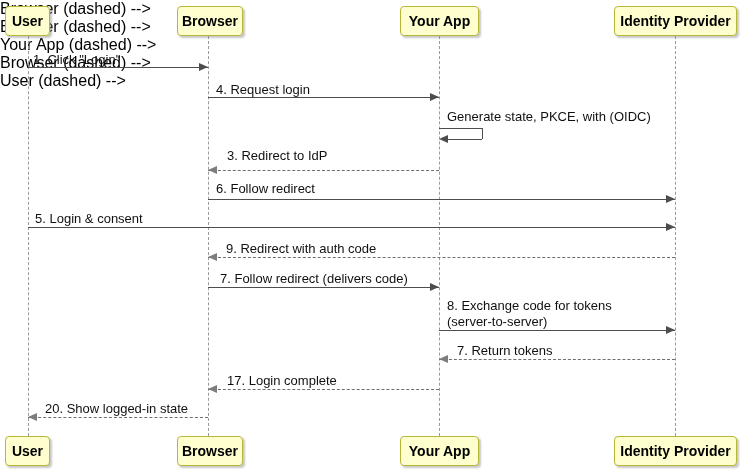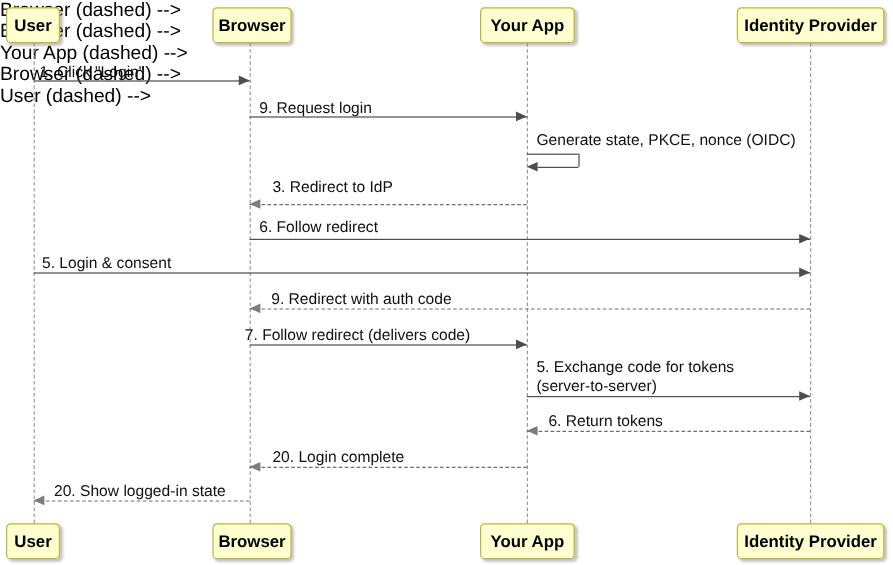--- a/index.html
+++ b/index.html
@@ -51,28 +51,28 @@
 
   
   <div>
     <span class="lbl" style="left:33px;top:52px">1. Click "Login"</span>
     <div class="line" style="left:28px;top:67px;width:180px"></div>
     <div class="head hr" style="left:199px;top:63px"></div>
   </div>
 
   
   <div>
-    <span class="lbl" style="left:216px;top:82px">9. Request login</span>
+    <span class="lbl" style="left:216px;top:82px">4. Request login</span>
     <div class="line" style="left:208px;top:97px;width:231px"></div>
     <div class="head hr" style="left:430px;top:93px"></div>
   </div>
 
   
   <div>
-    <span class="lbl" style="left:447px;top:109px">Generate state, PKCE, nonce (OIDC)</span>
+    <span class="lbl" style="left:447px;top:109px">Generate state, PKCE, with (OIDC)</span>
     <div class="line" style="left:439px;top:128px;width:43px"></div>
     <div class="vline" style="left:482px;top:128px;height:11px"></div>
     <div class="line" style="left:448px;top:139px;width:34px"></div>
     <div class="head hl" style="left:439px;top:135px"></div>
   </div>
 
    Browser (dashed) --&gt;
   <div>
     <span class="lbl" style="left:227px;top:148px">3. Redirect to IdP</span>
     <div class="line dot" style="left:208px;top:170px;width:231px"></div>
@@ -95,43 +95,43 @@
 
    Browser (dashed) --&gt;
   <div>
     <span class="lbl" style="left:226px;top:241px">9. Redirect with auth code</span>
     <div class="line dot" style="left:208px;top:257px;width:467px"></div>
     <div class="head hl gray" style="left:208px;top:253px"></div>
   </div>
 
   
   <div>
-    <span class="lbl" style="left:204px;top:271px">7. Follow redirect (delivers code)</span>
+    <span class="lbl" style="left:220px;top:271px">7. Follow redirect (delivers code)</span>
     <div class="line" style="left:208px;top:287px;width:231px"></div>
     <div class="head hr" style="left:430px;top:283px"></div>
   </div>
 
   
   <div>
-    <span class="lbl" style="left:447px;top:298px">5. Exchange code for tokens
+    <span class="lbl" style="left:447px;top:298px">8. Exchange code for tokens
 (server-to-server)</span>
     <div class="line" style="left:439px;top:330px;width:236px"></div>
     <div class="head hr" style="left:666px;top:326px"></div>
   </div>
 
    Your App (dashed) --&gt;
   <div>
-    <span class="lbl" style="left:457px;top:343px">6. Return tokens</span>
+    <span class="lbl" style="left:457px;top:343px">7. Return tokens</span>
     <div class="line dot" style="left:439px;top:359px;width:236px"></div>
     <div class="head hl gray" style="left:439px;top:355px"></div>
   </div>
 
    Browser (dashed) --&gt;
   <div>
-    <span class="lbl" style="left:227px;top:373px">20. Login complete</span>
+    <span class="lbl" style="left:227px;top:373px">17. Login complete</span>
     <div class="line dot" style="left:208px;top:389px;width:231px"></div>
     <div class="head hl gray" style="left:208px;top:385px"></div>
   </div>
 
    User (dashed) --&gt;
   <div>
     <span class="lbl" style="left:45px;top:401px">20. Show logged-in state</span>
     <div class="line dot" style="left:28px;top:417px;width:180px"></div>
     <div class="head hl gray" style="left:28px;top:413px"></div>
   </div>

